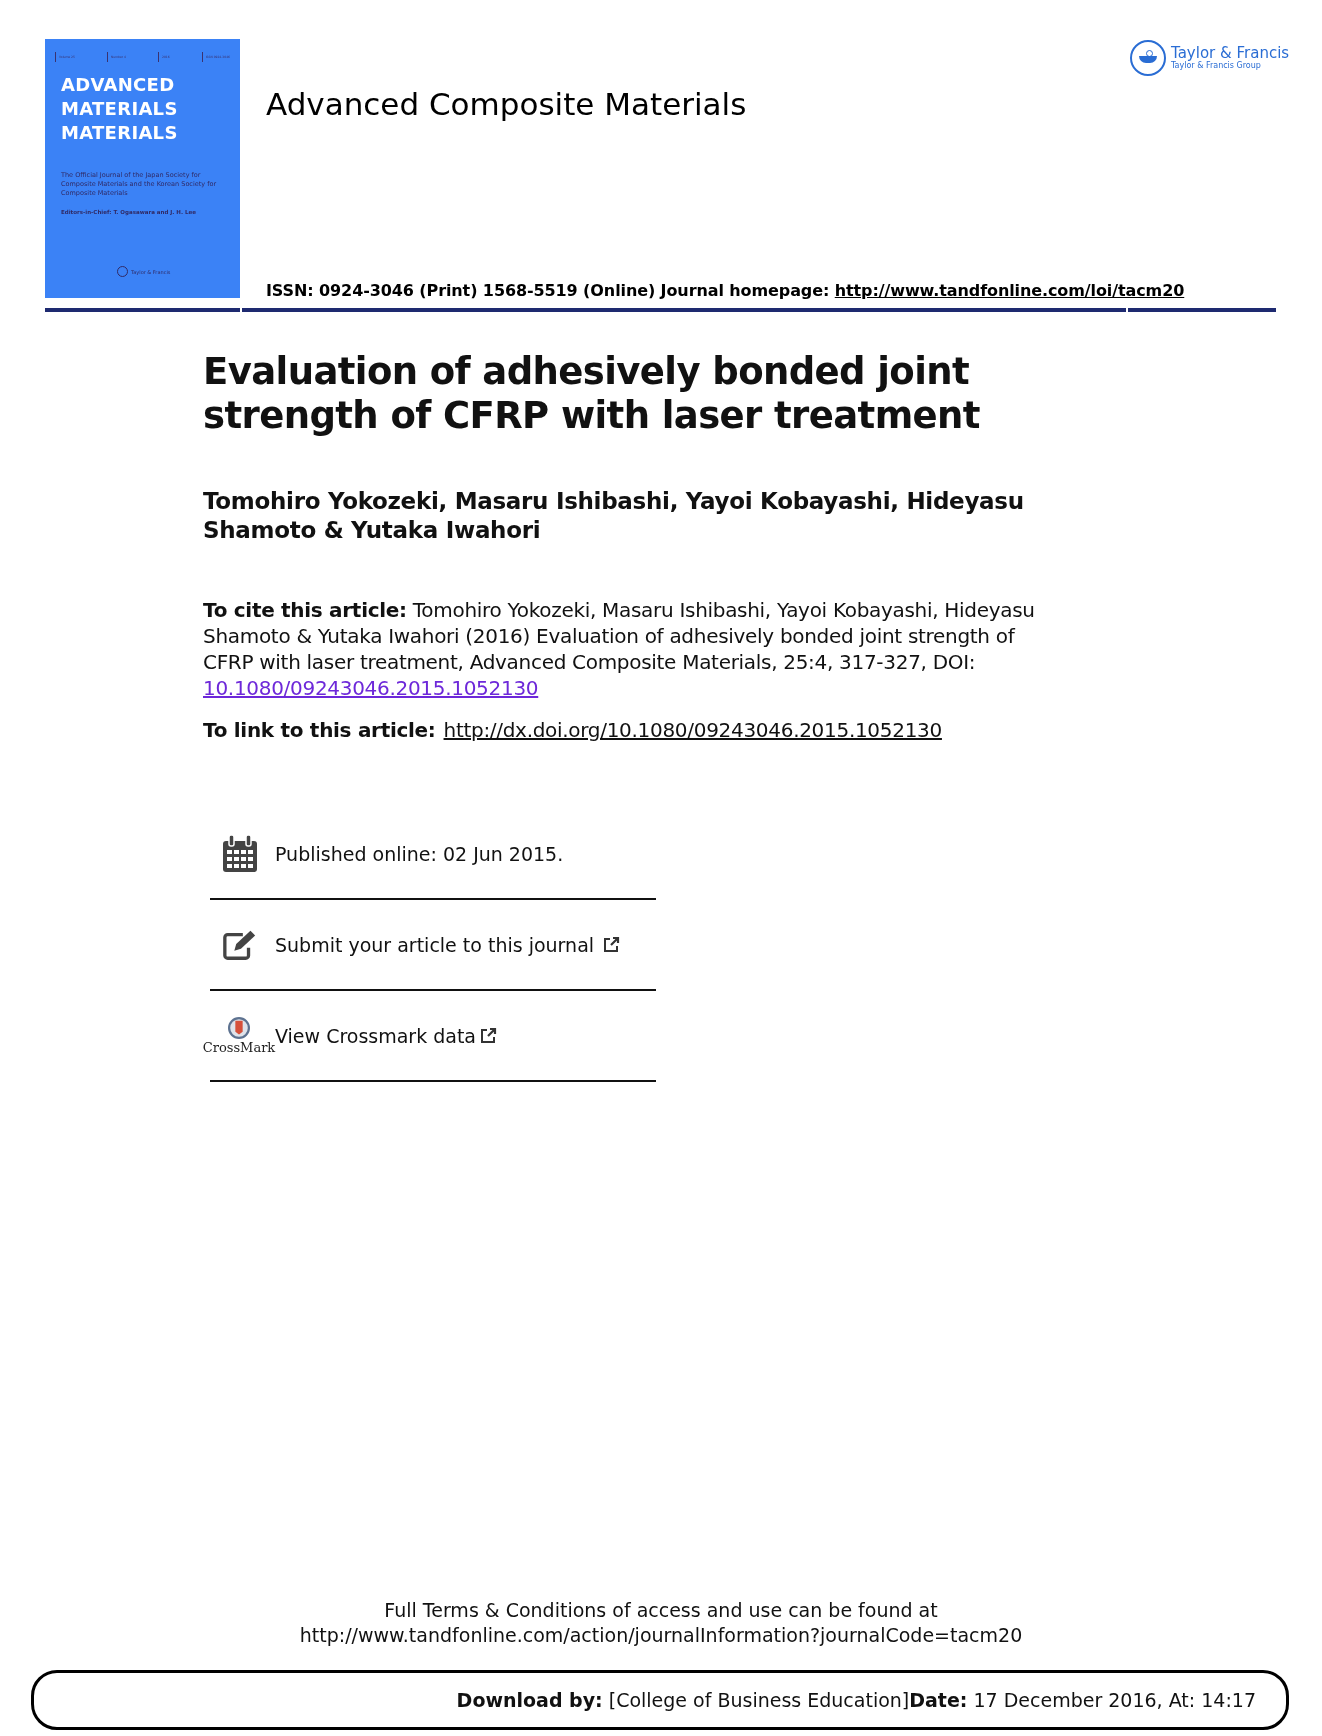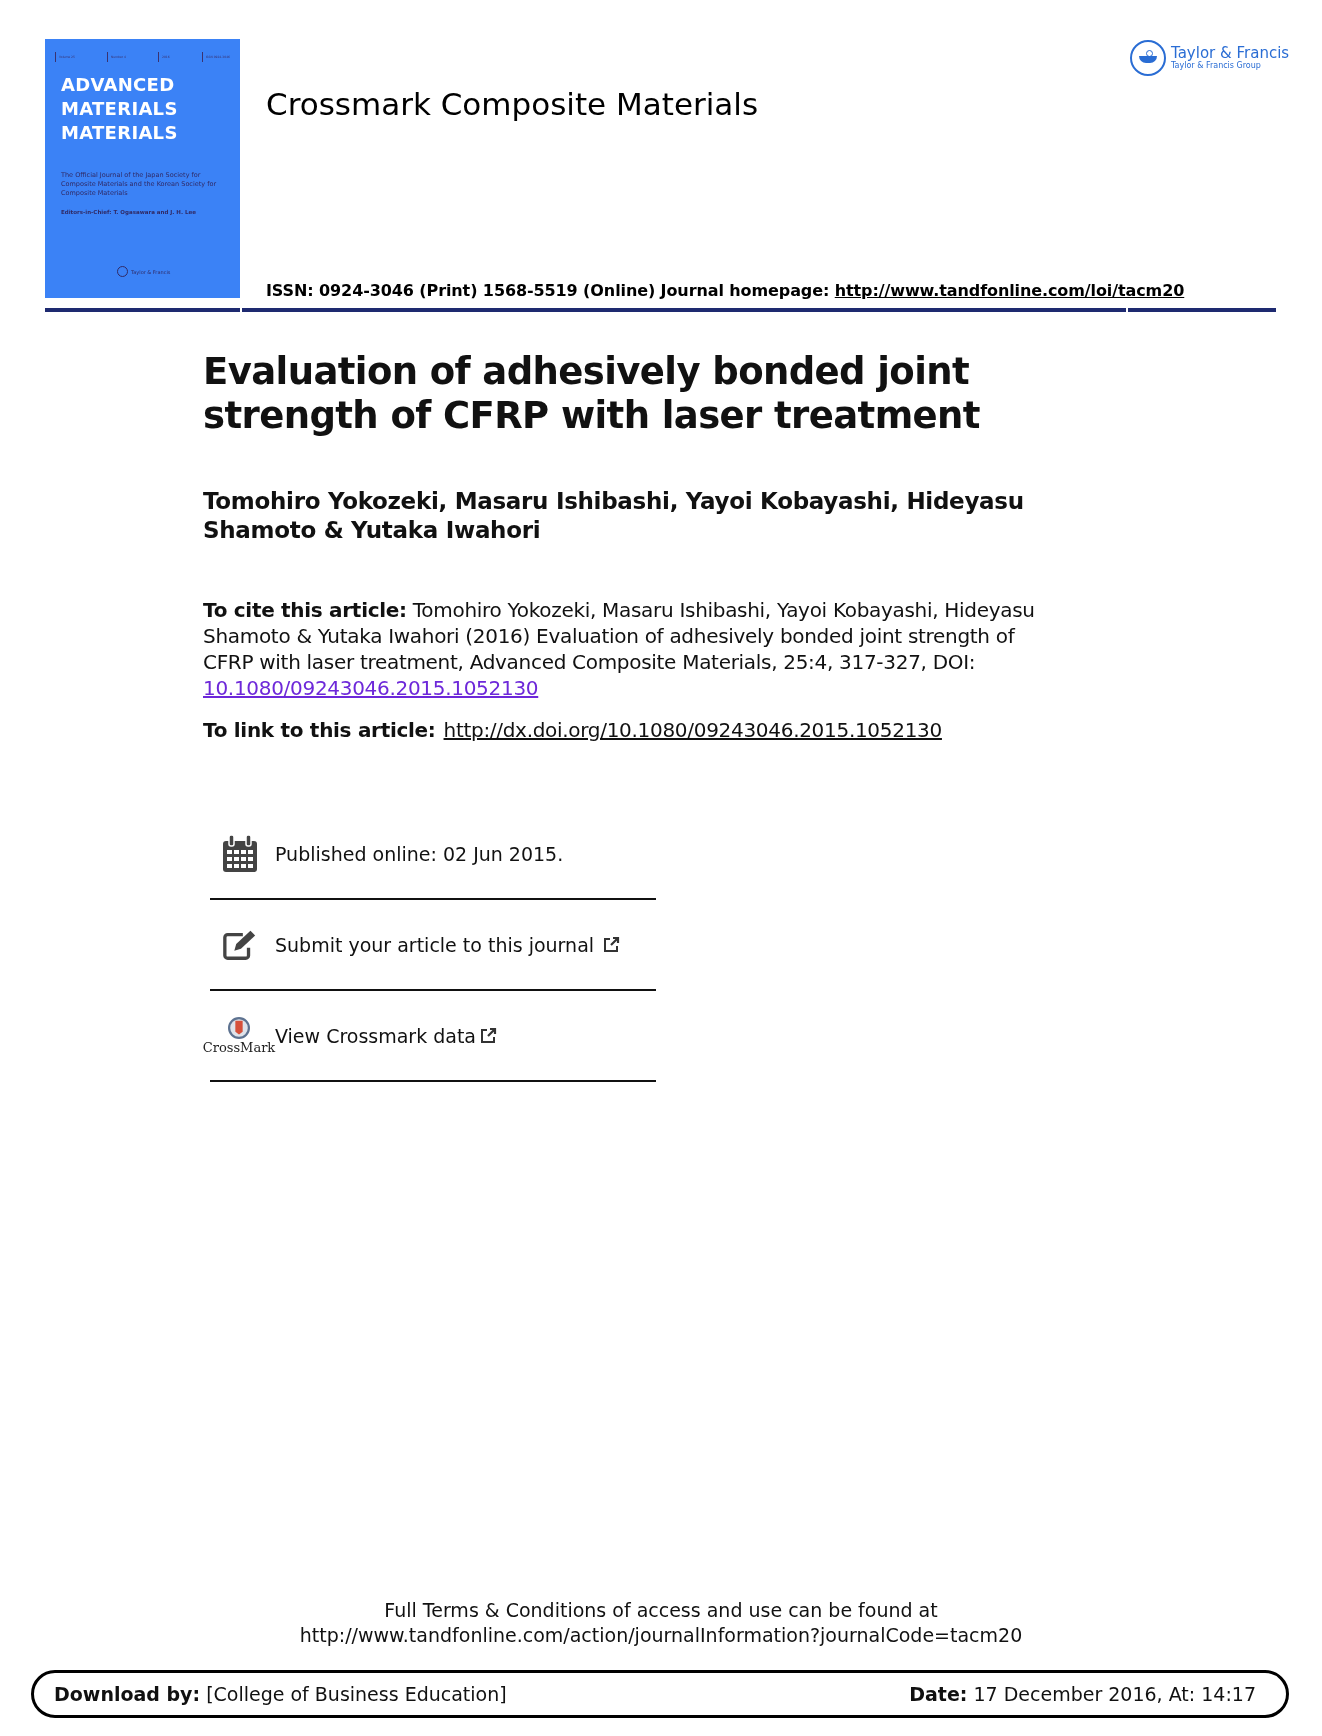--- a/index.html
+++ b/index.html
@@ -47,22 +47,22 @@
 
   .info-list { left:210px; top:810px; width:446px; }
   .info-row { position:relative; height:88px; border-bottom:2px solid #111; display:flex; align-items:center; }
   .info-row:first-child { height:88px; }
   .info-icon { position:absolute; left:12px; width:36px; height:38px; display:flex; align-items:center; justify-content:center; }
   .info-text { position:absolute; left:65px; font-size:19px; color:#111; white-space:nowrap; display:flex; align-items:center; gap:8px; }
   .ext-icon { width:18px; height:18px; display:inline-block; }
 
   .terms { left:0; top:1598px; width:1322px; text-align:center; font-size:19px; line-height:25px; color:#111; }
 
-  .footer-box { left:31px; top:1670px; width:1258px; height:48px; border:3px solid #000; border-radius:26px; box-sizing:border-box;
-                display:flex; align-items:center; justify-content:space-between; padding:0 30px 0 20px; font-size:19px; color:#111; }
+  .footer-box { left:31px; top:1670px; width:1258px; height:60px; border:3px solid #000; border-radius:26px; box-sizing:border-box;
+                display:flex; align-items:center; justify-content:flex-end; padding:0 30px 0 20px; font-size:19px; color:#111; }
   .footer-box b { font-weight:bold; }
 </style>
 </head>
 <body>
 
 <div class="abs cover">
   <div class="cover-topbar">
     <span>Volume 25</span>
     <span>Number 4</span>
     <span>2016</span>
@@ -74,21 +74,21 @@
     <div>MATERIALS</div>
   </div>
   <div class="cover-desc">The Official Journal of the Japan Society for Composite Materials and the Korean Society for Composite Materials</div>
   <div class="cover-editors">Editors-in-Chief: T. Ogasawara and J. H. Lee</div>
   <div class="cover-logo">
     <i></i>
     <span>Taylor &amp; Francis</span>
   </div>
 </div>
 
-<div class="abs journal-name">Crossmark Composite Materials</div>
+<div class="abs journal-name">Advanced Composite Materials</div>
 
 <div class="abs tf-logo">
   <div class="tf-circle"></div>
   <div>
     <div class="tf-text1">Taylor &amp; Francis</div>
     <div class="tf-text2">Taylor &amp; Francis Group</div>
   </div>
 </div>
 
 <div class="abs issn">

